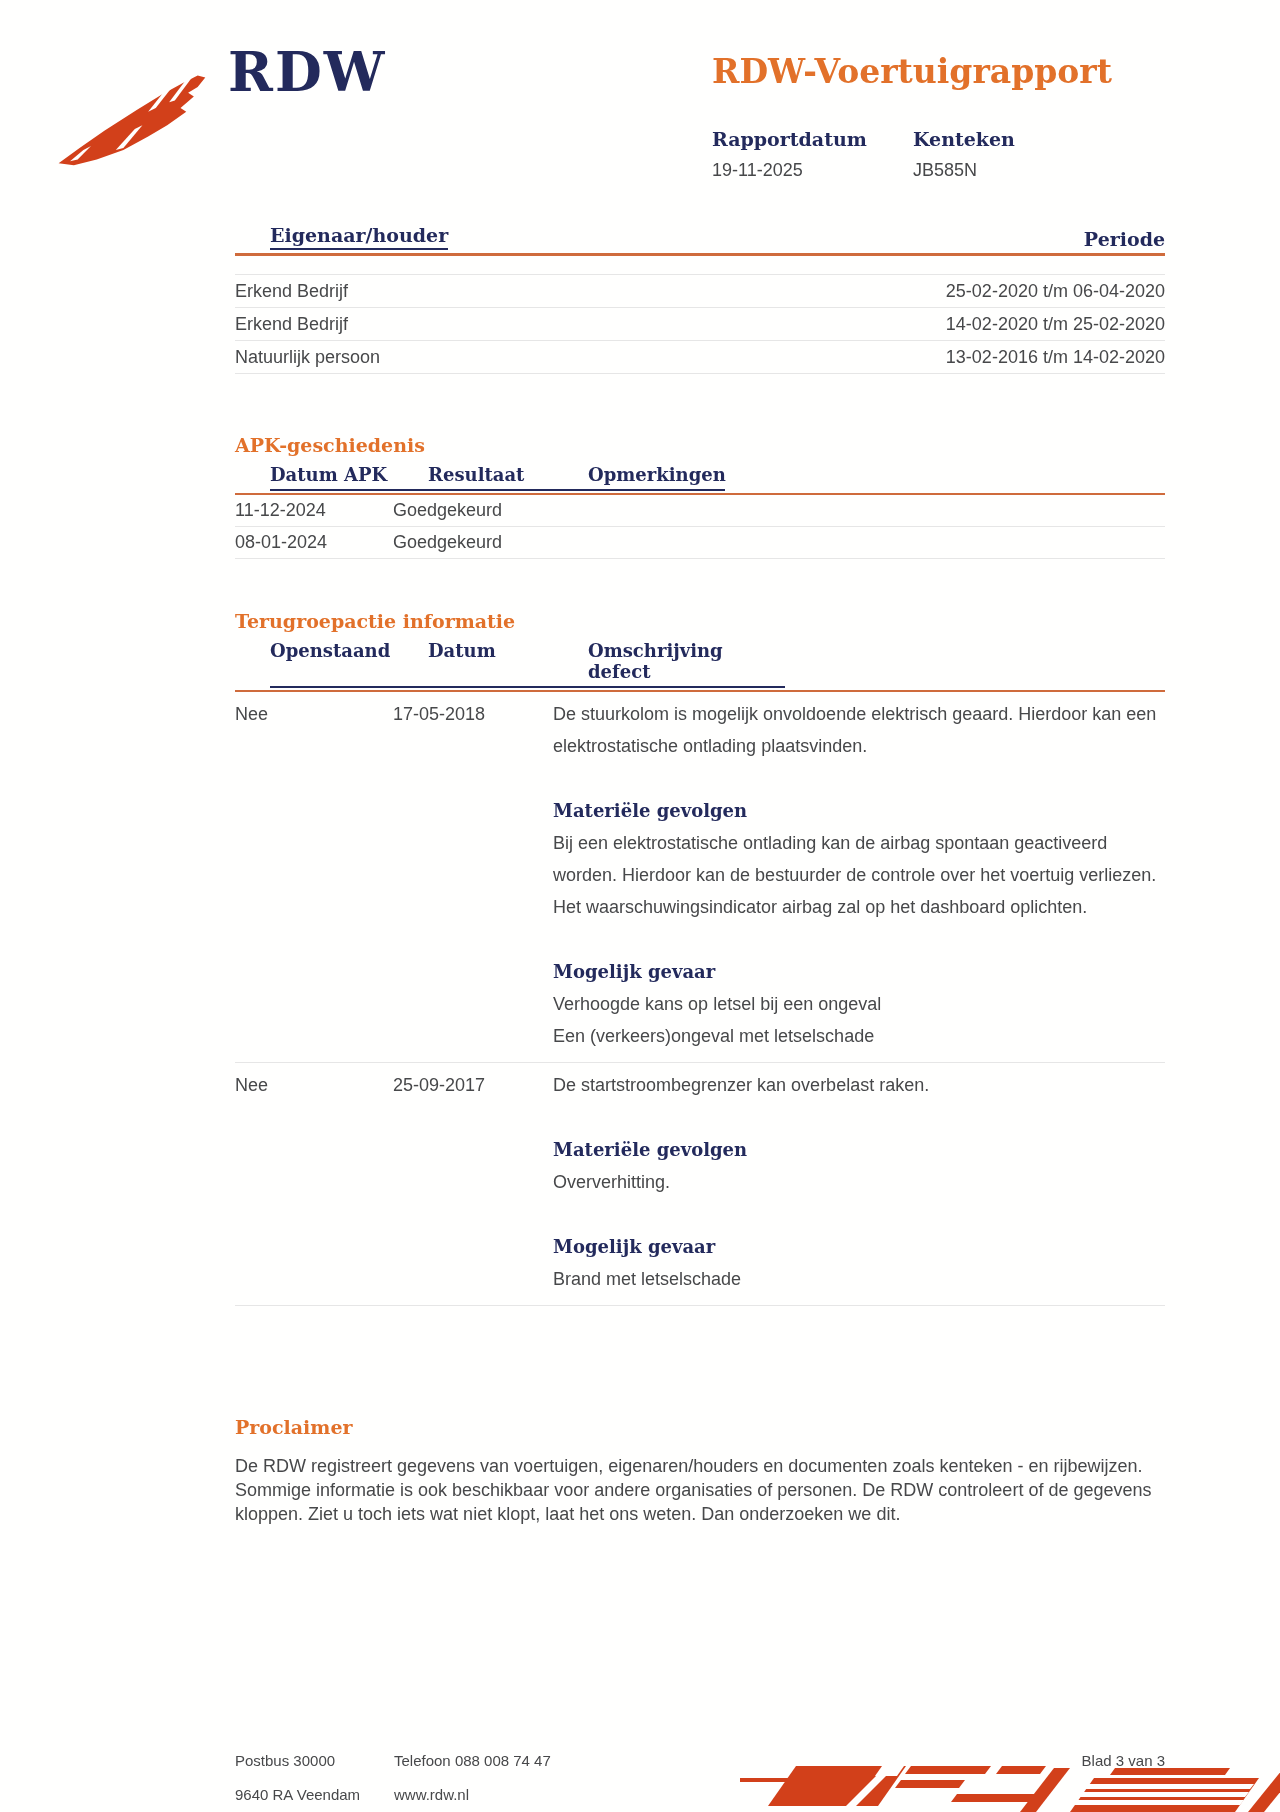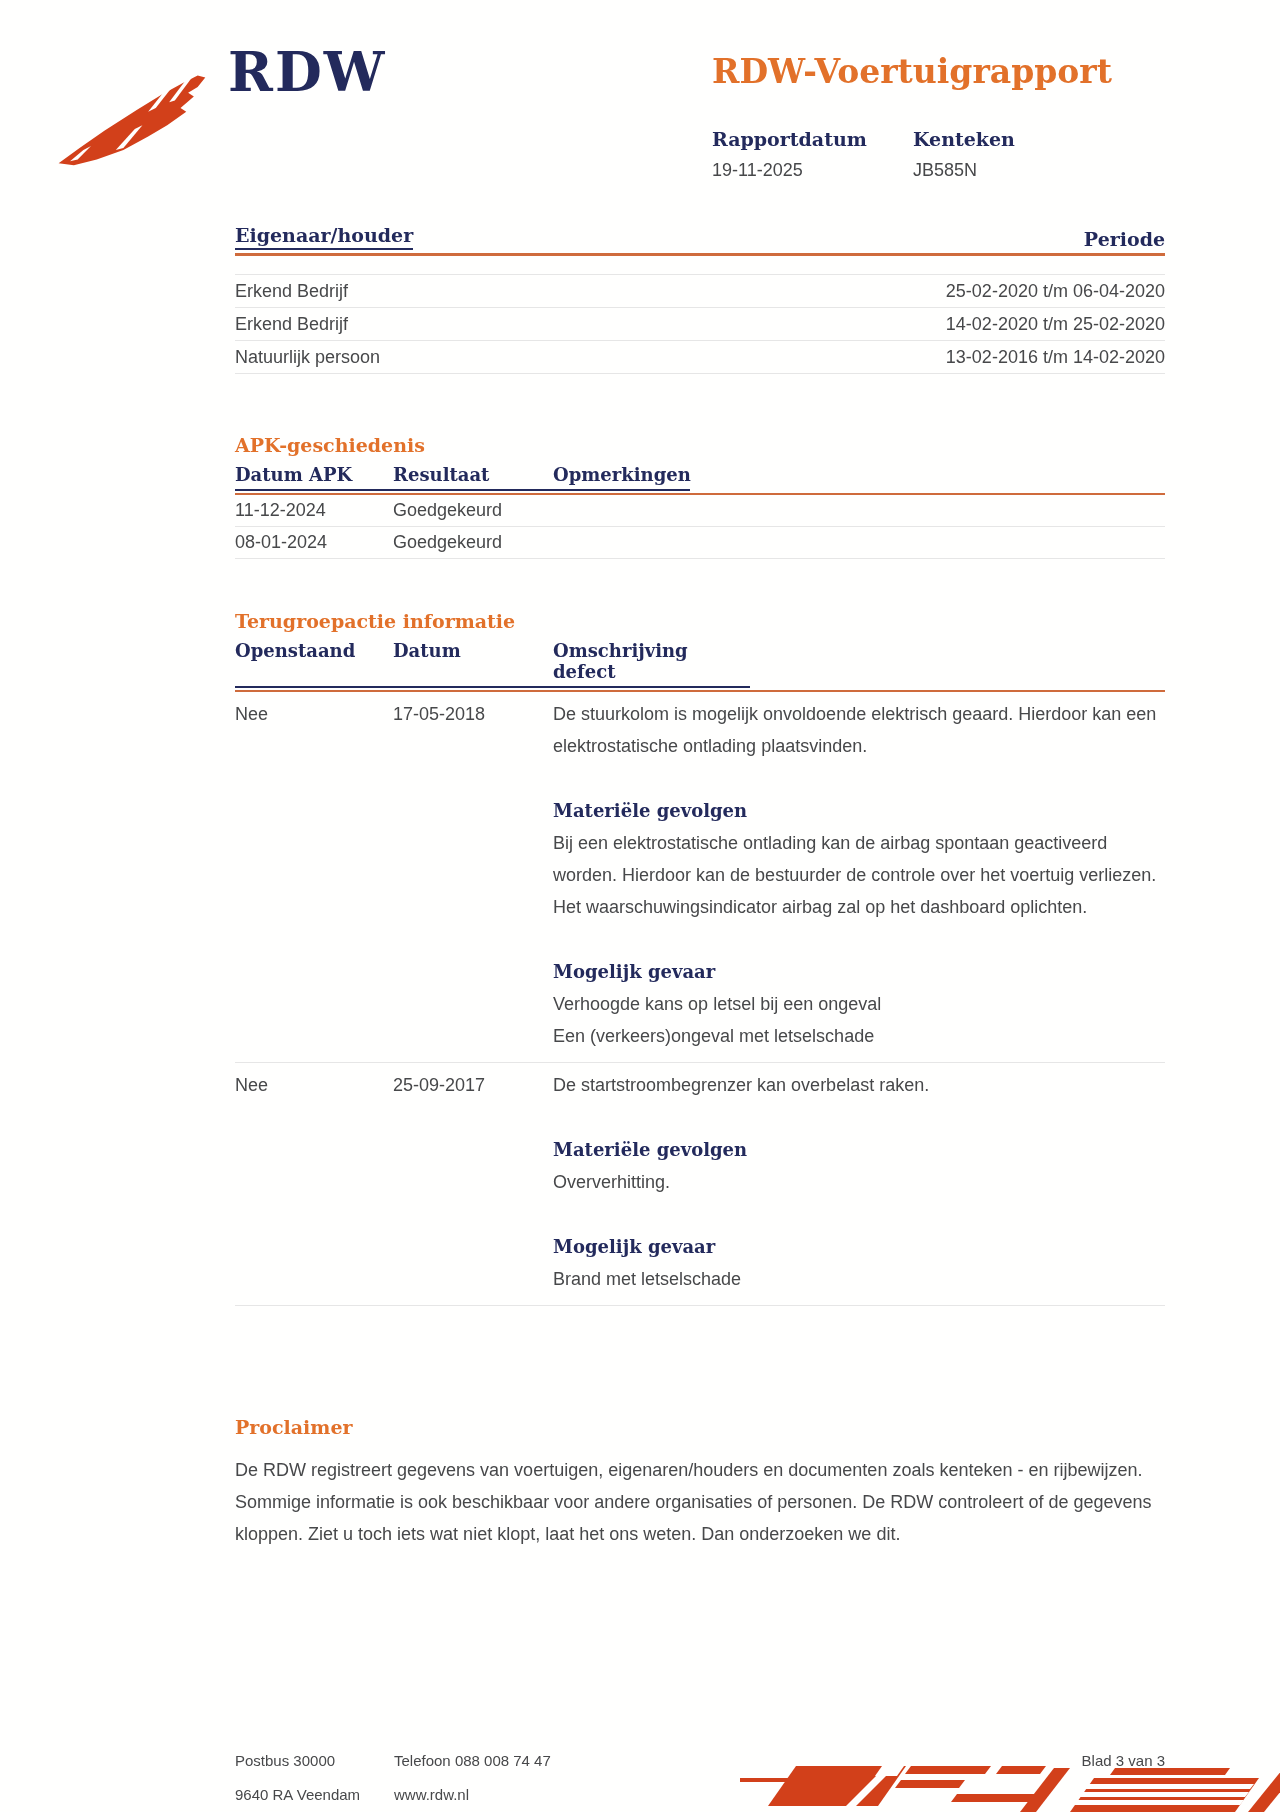--- a/index.html
+++ b/index.html
@@ -24,42 +24,42 @@
   .meta{position:absolute;left:712px;top:128px;display:flex;}
   .meta .m-col{width:201px;}
   .meta .m-label{font-size:19px;}
   .meta .m-value{margin-top:10px;font-size:18px;}
 
   
   .section{position:absolute;left:235px;width:930px;}
   .sec-title{font-size:19px;}
   .rule-orange{border:0;border-top:3px solid var(--rule_orange);height:0;}
   .rule-orange.thin{border-top-width:2px;}
-  .hdr-underline{border-bottom:2px solid var(--navy);}
+  .hdr-underline{border-bottom:2px solid var(--navy);margin-left:35px;}
 
   
   .owner-head{display:flex;justify-content:space-between;align-items:flex-end;}
   .owner-head .hdr-underline{display:inline-block;padding-bottom:2px;}
   .owner-rows{margin-top:18px;border-top:1px solid var(--sep);}
   .owner-row{display:flex;justify-content:space-between;height:33px;align-items:center;border-bottom:1px solid var(--sep);text-align:center;}
 
   
   .cols{display:flex;}
   .c1{width:158px;flex:none;}
   .c2{width:160px;flex:none;}
   .c3{flex:1;}
   .thead{font-size:18px;padding-bottom:4px;}
   .apk-rows .cols{height:32px;align-items:center;border-bottom:1px solid var(--sep);}
   .recall-row{border-bottom:1px solid var(--sep);padding:6px 0 10px 0;}
   .recall-row .c3{line-height:32px;}
   .recall-row .cell-top{line-height:32px;}
   .sub-label{margin-top:33px;font-size:18px;}
 
   
-  .proclaimer-text{margin-top:16px;line-height:32px;}
+  .proclaimer-text{margin-top:16px;line-height:24px;}
 
   
   .footer{position:absolute;left:235px;top:1752px;width:930px;font-size:15px;}
   .footer .f-row{display:flex;height:34px;align-items:flex-start;}
   .footer .f-c1{width:159px;flex:none;}
   .footer .f-c2{flex:1;}
   .footer .f-c3{flex:none;text-align:right;}
 
   .bottom-graphic{position:absolute;left:740px;top:1742px;width:540px;height:70px;color:var(--logo_red);}
 </style>

